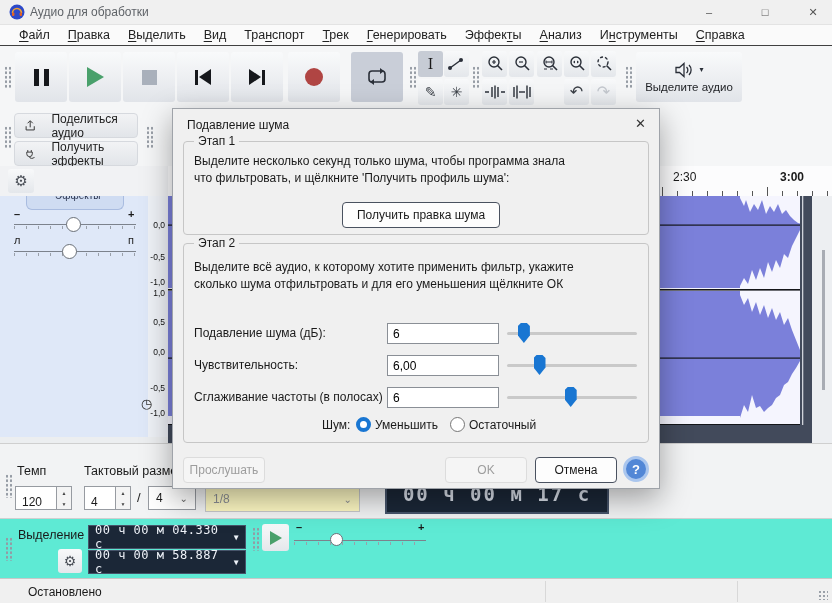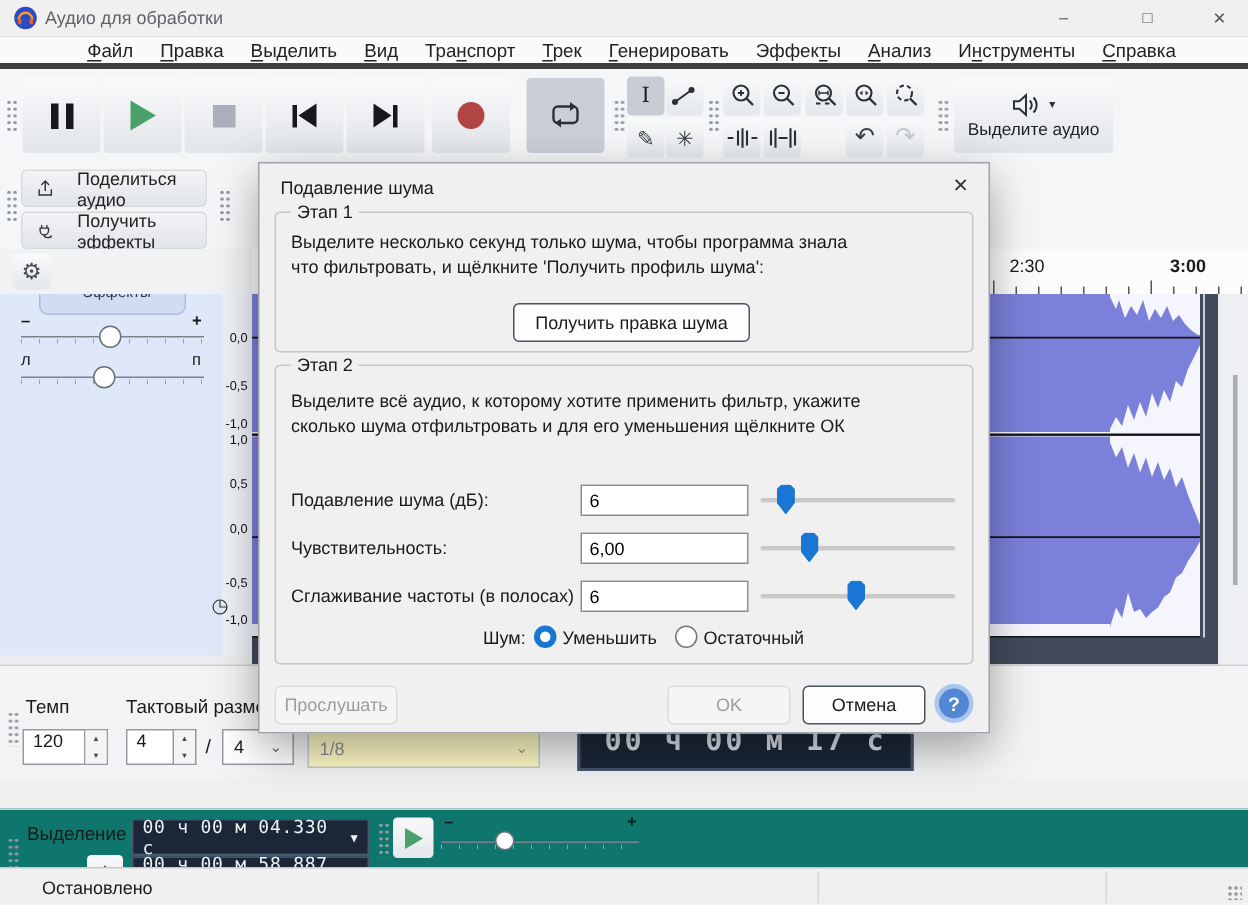--- a/index.html
+++ b/index.html
@@ -4,21 +4,21 @@
 <style>
   html,body{margin:0;padding:0;}
   .app{position:relative;width:832px;height:603px;background:#f0f0f0;overflow:hidden;
        font-family:"Liberation Sans",sans-serif;color:#1a1a1a;font-size:12px;}
   .abs{position:absolute;}
   
   .titlebar{left:0;top:0;width:832px;height:24px;background:#f0f0f0;border-bottom:1px solid #e3e3e3;}
   .title-text{left:30px;top:5px;color:#5f6368;font-size:12px;}
   .winbtn{width:46px;height:24px;display:flex;align-items:center;justify-content:center;color:#555;font-size:11px;}
   
-  .menubar{left:0;top:25px;width:832px;height:21px;background:#fafafa;border-bottom:4px solid #404040;display:flex;align-items:center;padding-left:10px;box-sizing:border-box;justify-content:center;}
+  .menubar{left:0;top:25px;width:832px;height:21px;background:#fafafa;border-bottom:1px solid #404040;display:flex;align-items:center;padding-left:10px;box-sizing:border-box;}
   .mi{padding:0 9px;font-size:12.5px;color:#222;}
   .mi u{text-underline-offset:2px;}
   
   .tb{background:#f5f6f7;border-bottom:1px solid #c9ccd1;}
   .grip{background-image:radial-gradient(circle,#949aa3 1px,transparent 1.3px);background-size:4px 4.5px;width:8px;}
   .bigbtn{width:52px;height:50px;border-radius:3px;background:linear-gradient(#f9fafb,#e1e4e9);display:flex;align-items:center;justify-content:center;}
   .bigbtn.sel{background:#c9ced8;}
   .smbtn{width:25px;height:26px;border-radius:3px;background:linear-gradient(#f8f9fa,#e4e7eb);display:flex;align-items:center;justify-content:center;}
   .smbtn.sel{background:#c7ccd5;}
   .smbtn.dis{color:#c3c7cd;}
@@ -52,21 +52,21 @@
   .dslider .track{position:absolute;left:0;right:0;top:9px;height:3px;background:#c9c9c9;border-radius:2px;}
   .dthumb{position:absolute;top:0;width:12px;height:20px;background:#1976d2;transform:translateX(-50%);
           clip-path:polygon(25% 0,75% 0,100% 15%,100% 62%,50% 100%,0 62%,0 15%);}
   .dbtn{position:absolute;height:24px;border-radius:4px;background:#fdfdfd;border:1px solid #d0d0d0;font-size:12px;display:flex;align-items:center;justify-content:center;}
   .dbtn.strong{border:1.5px solid #4a5260;}
   .dbtn.dis{background:#f5f5f5;color:#9d9d9d;border:1px solid #dcdcdc;}
   .radio{width:15px;height:15px;border-radius:50%;box-sizing:border-box;background:#fff;}
   .radio.on{border:4.5px solid #1976d2;}
   .radio.off{border:1px solid #767676;}
   
-  .numin{background:#fff;border:1px solid #979ba1;height:24px;box-sizing:border-box;font-size:12px;padding:0 6px;display:flex;align-items:flex-start;}
+  .numin{background:#fff;border:1px solid #979ba1;height:24px;box-sizing:border-box;font-size:12px;padding:0 6px;display:flex;align-items:flex-end;}
   .spin{width:15px;height:24px;border:1px solid #979ba1;border-left:none;box-sizing:border-box;display:flex;flex-direction:column;}
   .spin div{flex:1;display:flex;align-items:center;justify-content:center;font-size:5px;color:#444;background:#f4f4f4;}
   .ddown{background:#fff;border:1px solid #979ba1;height:24px;box-sizing:border-box;font-size:12px;display:flex;align-items:center;justify-content:space-between;padding:0 7px;}
   .ddown.dis{background:#fef9c3;border-color:#c6c8cb;color:#8c8f94;}
   .darkdisp{background:#1b2737;border:2px solid #46546a;box-sizing:border-box;color:#d9dfe9;
             font-family:"DejaVu Sans Mono",monospace;display:flex;align-items:center;justify-content:center;}
   .timefield{background:#1b2737;border:1px solid #46546a;box-sizing:border-box;color:#eef2f8;height:24px;
              font-family:"DejaVu Sans Mono",monospace;font-size:12px;display:flex;align-items:center;justify-content:space-between;padding:0 6px;letter-spacing:.5px;}
   .statusbar{left:0;top:578px;width:832px;height:25px;background:#f0f0f0;border-top:1px solid #c8c8c8;}
   .sdiv{position:absolute;top:2px;width:1px;height:21px;background:#d8d8d8;}
@@ -350,21 +350,21 @@
     </div>
     <div class="abs ddown dis" style="left:205px;top:42px;width:155px;height:26px;">
       <span>1/8</span>
       <span style="font-size:10px;">⌄</span>
     </div>
     <div class="abs darkdisp" style="left:385px;top:30px;width:224px;height:40px;font-size:19px;font-weight:bold;letter-spacing:2px;">
       <span>00 ч 00 м 17 с</span>
     </div>
   </div>
 
-  <div class="abs" style="left:0;top:518px;width:832px;height:60px;background:#0f766e;border-top:1px solid #d0d0d0;margin-top:21px;">
+  <div class="abs" style="left:0;top:518px;width:832px;height:60px;background:#5eead4;border-top:1px solid #d0d0d0;">
     <div class="abs grip" style="left:5px;top:18px;height:24px;"></div>
     <span class="abs" style="left:18px;top:9px;font-size:12.5px;">Выделение</span>
     <div class="abs smbtn" style="left:58px;top:30px;width:24px;height:24px;">
       <span style="font-size:14px;color:#4a4f57;">⚙</span>
     </div>
     <div class="abs timefield" style="left:88px;top:6px;width:158px;">
       <span>00 ч 00 м 04.330 с</span>
       <span style="font-size:8px;">▼</span>
     </div>
     <div class="abs timefield" style="left:88px;top:31px;width:158px;">

